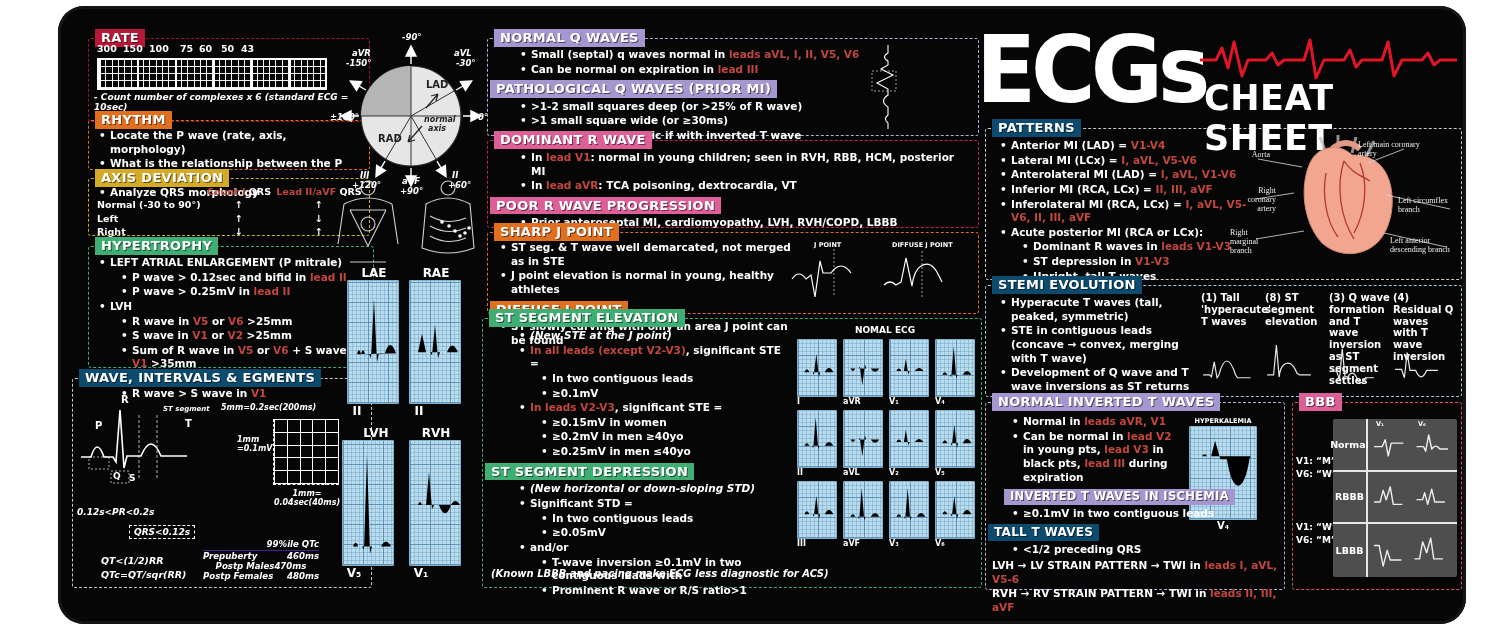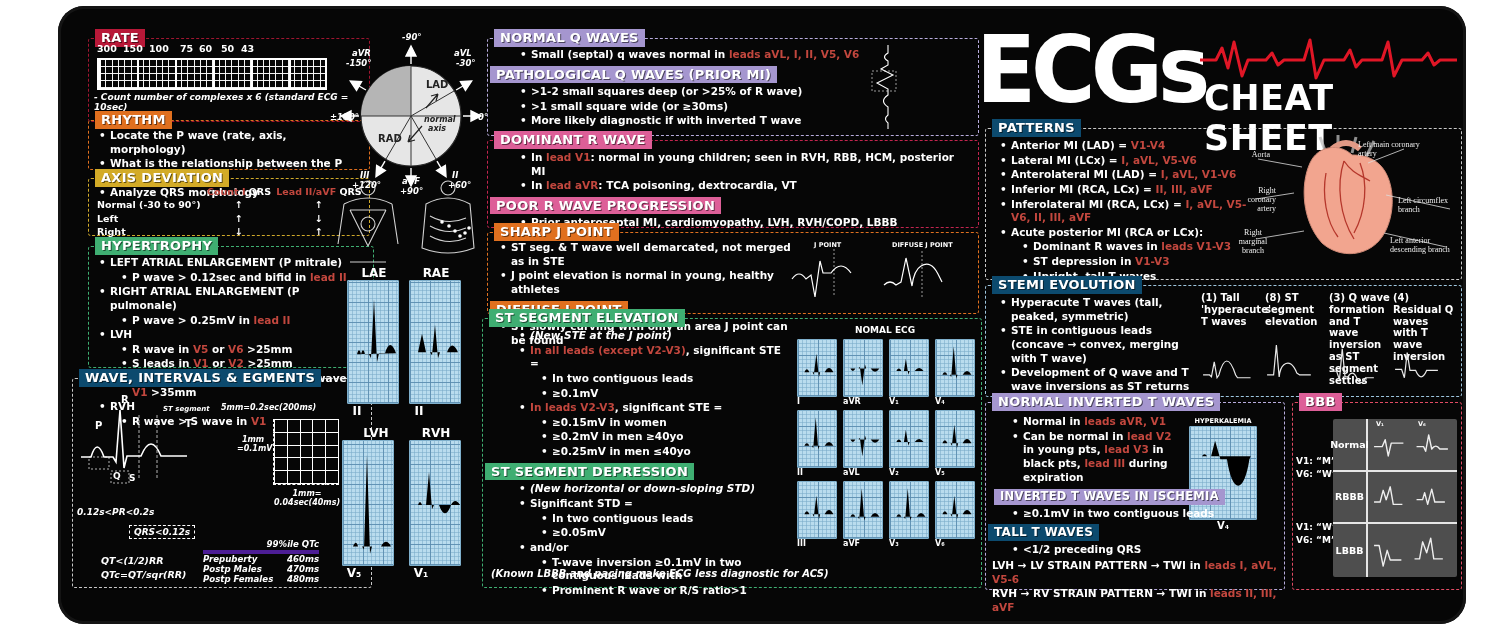--- a/index.html
+++ b/index.html
@@ -135,25 +135,24 @@
       <span class="axc">↓</span>
       <span class="axc">↑</span>
     </div>
   </section>
 
   <section class="box bd-green" style="left:30px;top:240px;width:286px;height:122px">
     <span class="chip c-green">HYPERTROPHY</span>
     <div class="pad" style="padding-top:8px;font-size:9.6px">
         <div class="bl i0"><span>LEFT ATRIAL ENLARGEMENT (P mitrale)</span></div>
         <div class="bl i1"><span>P wave &gt; 0.12sec and bifid in </span><span class="rd">lead II</span></div>
-        <div class="bl i0"><span>RIGHT ATRIAL ENLARGEMENT (P pulmonale)</span></div>
         <div class="bl i1"><span>P wave &gt; 0.25mV in </span><span class="rd">lead II</span></div>
         <div class="bl i0"><span>LVH</span></div>
         <div class="bl i1"><span>R wave in </span><span class="rd">V5</span><span> or </span><span class="rd">V6</span><span> &gt;25mm</span></div>
-        <div class="bl i1"><span>S leads in </span><span class="rd">V1</span><span> or </span><span class="rd">V2</span><span> &gt;25mm</span></div>
+        <div class="bl i1"><span>S wave in </span><span class="rd">V1</span><span> or </span><span class="rd">V2</span><span> &gt;25mm</span></div>
         <div class="bl i1"><span>Sum of R wave in </span><span class="rd">V5</span><span> or </span><span class="rd">V6</span><span> + S wave in </span><span class="rd">V1</span><span> &gt;35mm</span></div>
         <div class="bl i0"><span>RVH</span></div>
         <div class="bl i1"><span>R wave &gt; S wave in </span><span class="rd">V1</span></div>
       </div>
   </section>
 
   <section class="box bd-white" style="left:14px;top:372px;width:300px;height:210px">
     <span class="chip c-blue">WAVE, INTERVALS &amp; EGMENTS</span>
     <svg viewBox="0 0 190 112" style="position:absolute;left:4px;top:12px;width:190px;height:112px">
       <path d="M4 66 h10 q6 -20 13 0 h9 l3 5 l4 -52 l4 58 l3 -12 h14 q10 -24 20 0 h26" fill="none" stroke="#fff" stroke-width="1.6"></path>
@@ -166,36 +165,36 @@
       <text x="36" y="88" font-size="9" class="wtext">Q</text>
       <text x="52" y="90" font-size="9" class="wtext">S</text>
       <text x="108" y="36" font-size="10" class="wtext">T</text>
       <text x="86" y="20" font-size="7" font-style="italic" class="wtext">ST segment</text>
     </svg>
     <div class="it" style="position:absolute;left:4px;top:128px;font-size:9px;font-weight:bold">0.12s&lt;PR&lt;0.2s</div>
     <div class="it" style="position:absolute;left:56px;top:146px;font-size:9px;font-weight:bold;border:1px dashed #fff;padding:1px 4px">QRS&lt;0.12s</div>
     <div class="it" style="position:absolute;left:28px;top:176px;font-size:9.5px;font-weight:bold">QT&lt;(1/2)RR</div>
     <div class="it" style="position:absolute;left:28px;top:190px;font-size:9.5px;font-weight:bold">QTc=QT/sqr(RR)</div>
     <div class="it" style="position:absolute;left:148px;top:24px;font-size:8px;font-weight:bold">5mm=0.2sec(200ms)</div>
-    <div class="it" style="position:absolute;left:164px;top:56px;width:32px;font-size:8px;font-weight:bold;text-align:center">
+    <div class="it" style="position:absolute;left:164px;top:56px;width:32px;font-size:8px;font-weight:bold;text-align:left">
       <div>1mm</div>
         <div>=0.1mV</div>
     </div>
     <div class="mgrid" style="position:absolute;left:200px;top:40px;width:64px;height:64px"></div>
     <div class="it" style="position:absolute;left:196px;top:110px;width:76px;font-size:8px;font-weight:bold;text-align:center">
       <div>1mm=</div>
         <div>0.04sec(40ms)</div>
     </div>
     <div style="position:absolute;left:130px;top:160px;width:116px;font-size:8.6px;font-weight:bold">
-      <div class="it" style="text-align:right;border-bottom:4px solid #4c1d95;padding-bottom:1px">99%ile QTc</div>
+      <div class="it" style="text-align:right;border-bottom:1px solid #4c1d95;padding-bottom:1px">99%ile QTc</div>
       <div class="it" style="display:flex;justify-content:space-between">
           <span>Prepuberty</span>
           <span>460ms</span>
         </div>
-      <div class="it" style="display:flex;justify-content:space-between">
+      <div class="it" style="display:flex;justify-content:center">
           <span>Postp Males</span>
           <span>470ms</span>
         </div>
       <div class="it" style="display:flex;justify-content:space-between">
           <span>Postp Females</span>
           <span>480ms</span>
         </div>
     </div>
   </section>
 
@@ -313,20 +312,21 @@
         <use href="#s-rvh"></use>
       </svg>
     </div>
   <div class="striplabel" style="position:absolute;left:284px;top:560px;width:24px">V₅</div>
   <div class="striplabel" style="position:absolute;left:351px;top:560px;width:24px">V₁</div>
 
   <section class="box bd-purple" style="left:429px;top:32px;width:492px;height:98px">
     <span class="chip c-purple">NORMAL Q WAVES</span>
     <div style="padding:8px 6px 0 30px;font-size:10.5px">
         <div class="bl i0"><span>Small (septal) q waves normal in </span><span class="rd">leads aVL, I, II, V5, V6</span></div>
+        <div class="bl i0"><span>Can be normal on expiration in </span><span class="rd">lead III</span></div>
       </div>
     <span class="chipline c-purple" style="margin-left:2px">PATHOLOGICAL Q WAVES (PRIOR MI)</span>
     <div style="padding:0 6px 2px 30px;font-size:10.5px">
         <div class="bl i0"><span>&gt;1-2 small squares deep (or &gt;25% of R wave)</span></div>
         <div class="bl i0"><span>&gt;1 small square wide (or ≥30ms)</span></div>
         <div class="bl i0"><span>More likely diagnostic if with inverted T wave</span></div>
       </div>
     <svg viewBox="0 0 48 88" style="position:absolute;right:66px;top:4px;width:48px;height:88px">
       <rect x="8" y="28" width="24" height="20" fill="none" stroke="#fff" stroke-width=".6" stroke-dasharray="2 2"></rect>
       <path d="M24 2 v8 q-7 4 0 8 v4 l-7 4 l12 6 l-16 8 l11 6 v6 q-9 6 0 12 v8 q-5 4 0 8 v6" fill="none" stroke="#fff" stroke-width="1.1"></path>
@@ -514,21 +514,21 @@
     <svg viewBox="0 0 196 142" style="position:absolute;left:270px;top:4px;width:196px;height:142px">
       <path d="M70 20 L64 4 M82 18 L82 2 M96 20 L100 4 M110 24 L118 8" stroke="#bdbdbd" stroke-width="3" opacity=".75" fill="none"></path>
       <path d="M76 16 q14 -12 28 0" stroke="#e29a86" stroke-width="6" fill="none"></path>
       <path d="M96 22 C 84 10 62 12 54 30 C 44 52 46 88 66 110 C 84 126 112 124 126 104 C 140 84 140 48 124 32 C 116 24 106 22 96 22 Z" fill="#f2a58f" stroke="#cf8a77" stroke-width="1"></path>
       <path d="M88 28 C 80 52 84 84 98 106 M104 30 C 112 50 110 78 98 100 M88 28 C 96 40 104 42 114 48 M70 40 C 66 62 70 88 82 104" stroke="#b5372c" stroke-width="1.3" fill="none"></path>
       <path d="M2 26 L46 34 M0 66 L38 60 M0 106 L48 98 M148 16 L112 30 M194 76 L130 62 M190 114 L128 100" stroke="#ddd" stroke-width=".8" fill="none"></path>
     </svg>
     <div class="hlabel" style="left:372px;top:12px;width:80px">Left main coronary artery</div>
     <div class="hlabel" style="left:250px;top:22px;width:34px;text-align:right">Aorta</div>
     <div class="hlabel" style="left:244px;top:58px;width:46px;text-align:right">Right coronary artery</div>
-    <div class="hlabel" style="left:244px;top:100px;width:46px;text-align:center">Right marginal branch</div>
+    <div class="hlabel" style="left:244px;top:100px;width:46px;text-align:left">Right marginal branch</div>
     <div class="hlabel" style="left:412px;top:68px;width:56px">Left circumflex branch</div>
     <div class="hlabel" style="left:404px;top:108px;width:64px">Left anterior descending branch</div>
   </section>
 
   <section class="box bd-blue" style="left:927px;top:279px;width:477px;height:112px">
     <span class="chip c-blue">STEMI EVOLUTION</span>
     <div style="padding:9px 6px 0 12px;width:198px;font-size:10px">
         <div class="bl i0"><span>Hyperacute T waves (tall, peaked, symmetric)</span></div>
         <div class="bl i0"><span>STE in contiguous leads (concave → convex, merging with T wave)</span></div>
         <div class="bl i0"><span>Development of Q wave and T wave inversions as ST returns to baseline</span></div>
@@ -557,21 +557,21 @@
       </div>
     <div style="position:absolute;left:202px;top:14px;width:70px;text-align:center">
       <div style="font-size:6.5px;font-weight:bold">HYPERKALEMIA</div>
       <div class="pgrid" style="width:66px;height:92px;margin:1px auto 0">
           <svg class="wf" viewBox="0 0 50 120" preserveAspectRatio="none">
             <use href="#s-hk"></use>
           </svg>
         </div>
       <div style="font-size:10px;font-weight:bold">V₄</div>
     </div>
-    <span class="chipline c-purple" style="margin-left:8px;font-size:11.5px">INVERTED T WAVES IN ISCHEMIA</span>
+    <span class="chipline c-purple" style="margin-left:18px;font-size:11.5px">INVERTED T WAVES IN ISCHEMIA</span>
     <div style="padding:0 6px 0 24px;font-size:9.8px">
         <div class="bl i0"><span>≥0.1mV in two contiguous leads</span></div>
       </div>
     <span class="chipline c-blue" style="margin-left:2px;font-size:12px">TALL T WAVES</span>
     <div style="padding:0 6px 0 24px;font-size:9.8px">
         <div class="bl i0"><span>&lt;1/2 preceding QRS</span></div>
       </div>
     <div style="padding:1px 2px 2px 6px;font-size:9.2px">
         <div class="bl i0 nb"><span>LVH → LV STRAIN PATTERN → TWI in </span><span class="rd">leads I, aVL, V5-6</span></div>
         <div class="bl i0 nb"><span>RVH → RV STRAIN PATTERN → TWI in </span><span class="rd">leads II, III, aVF</span></div>

